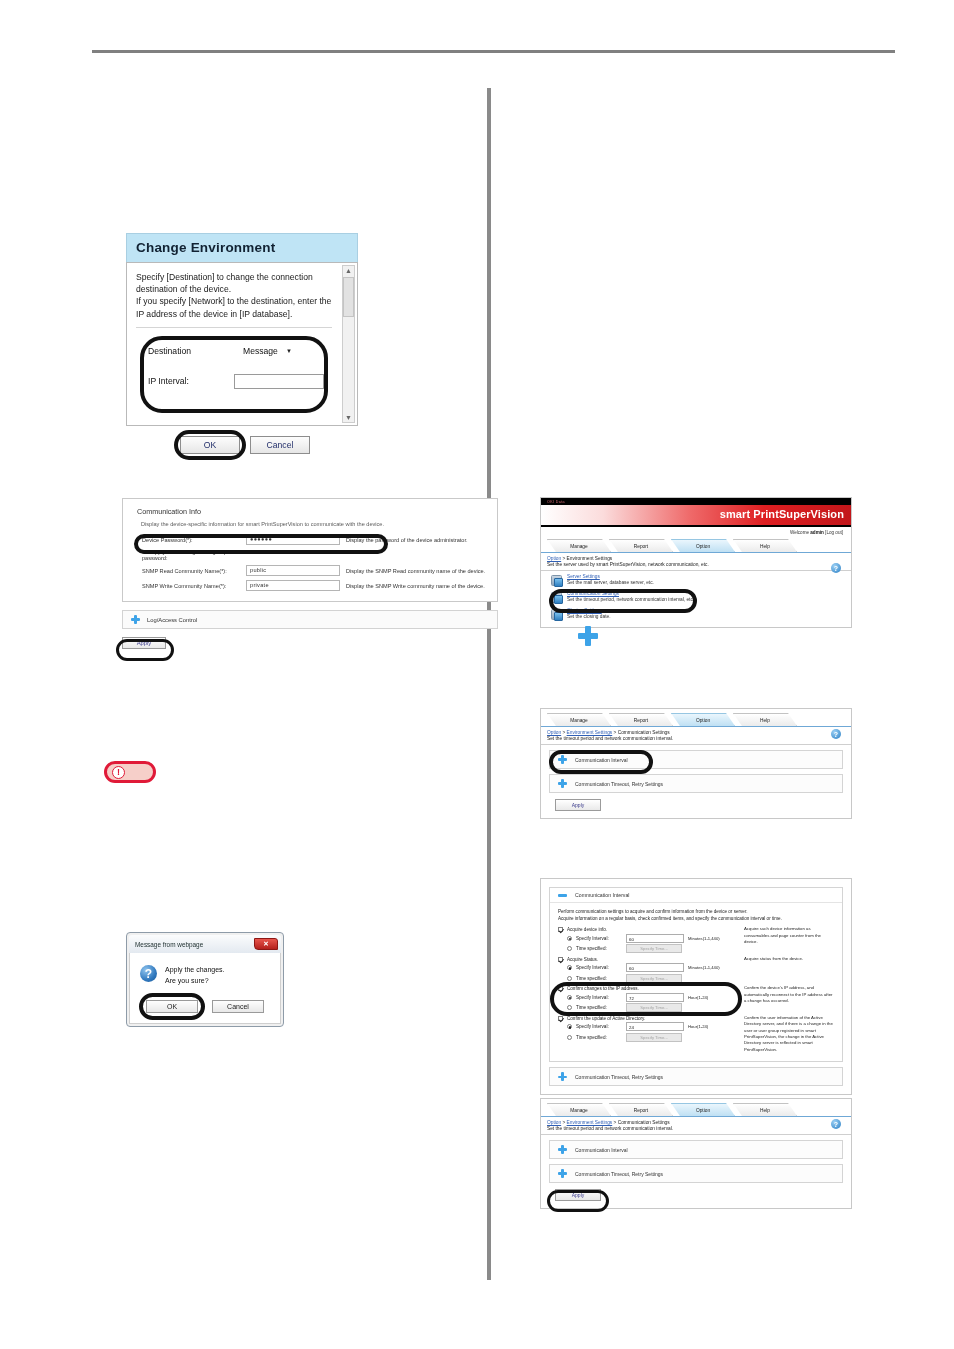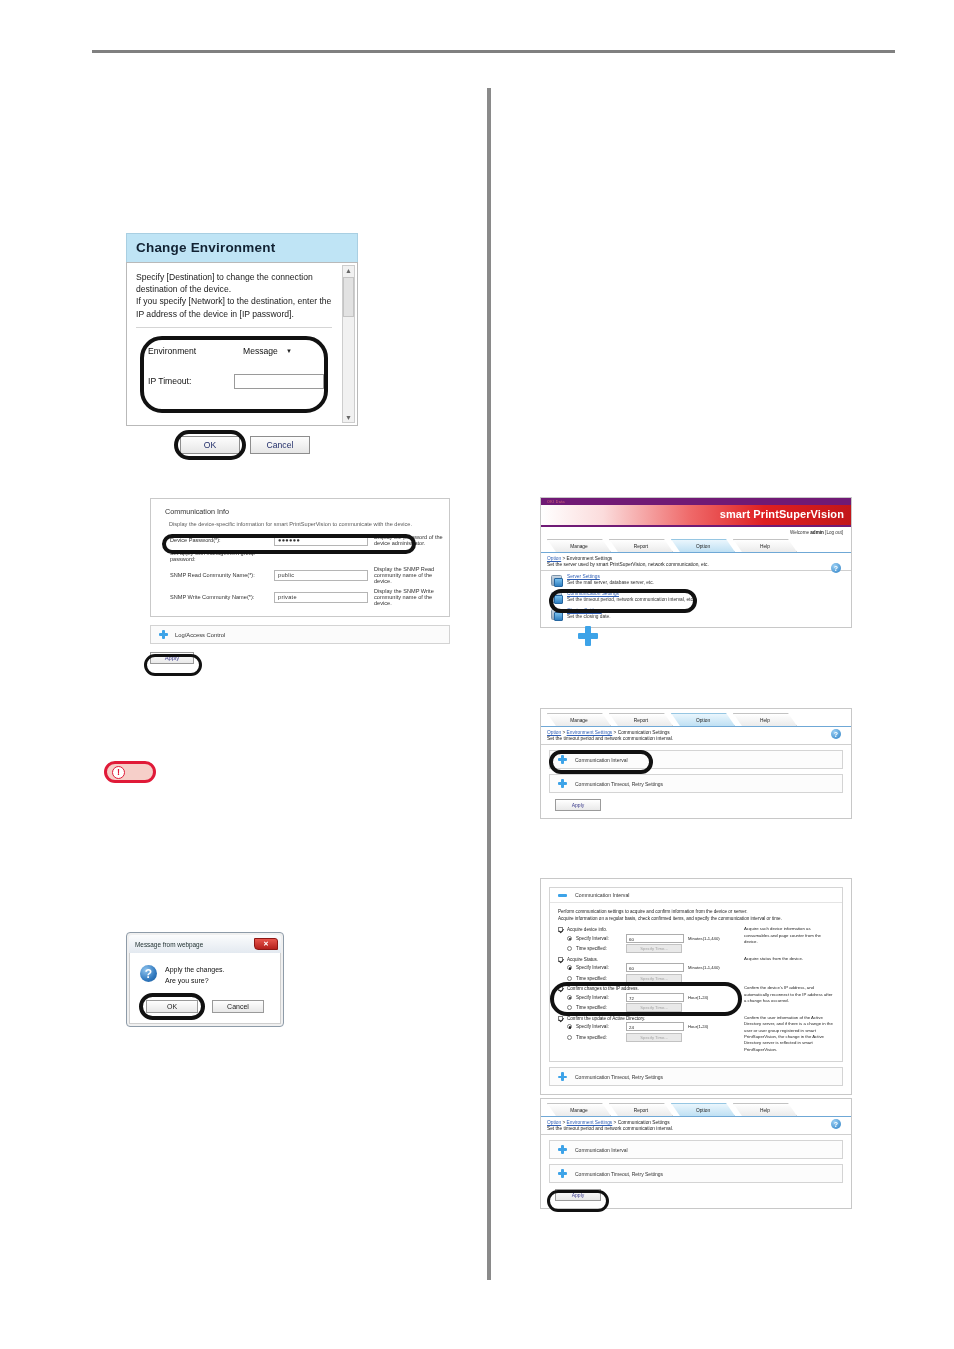--- a/index.html
+++ b/index.html
@@ -74,21 +74,21 @@
   }
 
   
   .ink {
     position:absolute; border:4px solid #111; border-radius:22px;
     pointer-events:none;
   }
   .ink-thin { border-width:3.5px; }
 
   
-  #fig-comm-info { left:150px; top:498px; width:300px; }
+  #fig-comm-info { left:122px; top:498px; width:376px; }
   .ci-box { border:1px solid #c9c9c9; background:#fff; padding:6px 8px 8px 8px; }
   .ci-title { font-size:7.2px; color:#333; margin:2px 0 5px 6px; }
   .ci-sub { font-size:5.6px; color:#444; margin:0 0 5px 10px; }
   .ci-table { width:100%; border-collapse:collapse; margin-left:8px; }
   .ci-table td { font-size:5.6px; color:#333; padding:2px 3px; vertical-align:middle; }
   .ci-k { width:104px; }
   .ci-v { width:100px; }
   .ci-field {
     border:1px solid #b5b5b5; background:#fff; height:11px;
     font-size:5.6px; padding:1px 3px; color:#333; letter-spacing:.3px;
@@ -154,21 +154,21 @@
   }
   .mb-lines { font-size:7px; line-height:1.5; color:#111; }
   .mb-buttons { display:flex; gap:14px; justify-content:center; margin:14px 0 4px 0; }
   .mb-btn {
     width:52px; text-align:center; font-size:7px; padding:2px 0;
     border:1px solid #9a9a9a; background:linear-gradient(#fefefe,#e8e8e8); color:#222;
   }
 
   
   .app { border:1px solid #c8c8c8; background:#fff; }
-  .app-banner { height:29px; position:relative; overflow:hidden; background:#701a75; }
+  .app-banner { height:29px; position:relative; overflow:hidden; background:#000000; }
   .app-banner .grad {
     position:absolute; left:0; right:0; top:7px; height:20px;
     background:linear-gradient(90deg, #ffffff 0%, #fbdcdc 20%, #ef6a6a 48%, #de1f22 72%, #c2161a 100%);
   }
   .app-banner .logo {
     position:absolute; left:6px; top:2px; font-size:3.6px; color:#e0707a; letter-spacing:.4px;
   }
   .app-banner .brand {
     position:absolute; right:7px; top:10px; color:#fff;
     font-size:11px; font-weight:bold; letter-spacing:.1px;
@@ -274,32 +274,32 @@
   <div class="fig" id="fig-change-dest">
     <div class="cd-titlebar">Change Environment</div>
     <div class="cd-body">
       <div class="cd-scroll">
         <div class="arrow">▲</div>
         <div class="thumb"></div>
         <div class="gap"></div>
         <div class="arrow">▼</div>
       </div>
       <div class="cd-text" style="white-space:pre-line">Specify [Destination] to change the connection destination of the device.
-If you specify [Network] to the destination, enter the IP address of the device in [IP password].</div>
+If you specify [Network] to the destination, enter the IP address of the device in [IP database].</div>
       <div class="cd-hr"></div>
       <div class="cd-fields">
         <div class="cd-row">
-          <span class="cd-label">Environment</span>
+          <span class="cd-label">Destination</span>
           <span class="cd-select">
             <span>Message</span>
             <span class="cd-caret">▼</span>
           </span>
         </div>
         <div class="cd-row">
-          <span class="cd-label">IP Timeout:</span>
+          <span class="cd-label">IP Interval:</span>
           <span class="cd-input"></span>
         </div>
         <div class="ink" style="left:2px; top:2px; right:2px; bottom:2px;"></div>
       </div>
     </div>
     <div class="cd-buttons">
       <div style="position:relative">
         <div class="win-btn">OK</div>
         <div class="ink" style="left:-6px; top:-6px; right:-6px; bottom:-6px;"></div>
       </div>

